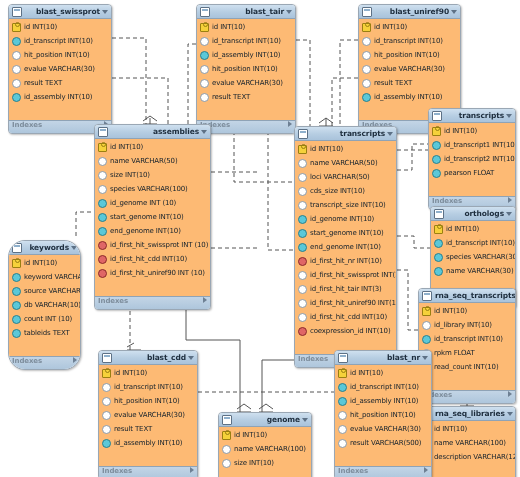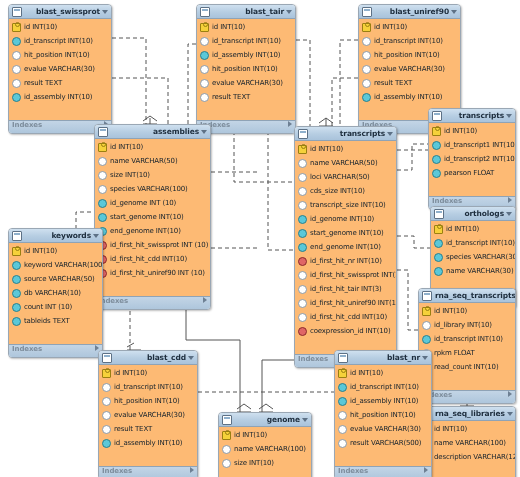--- a/index.html
+++ b/index.html
@@ -499,21 +499,21 @@
           <div class="fld">
             <span class="kico k-fk"></span>
             <span class="fname">description VARCHAR(120)</span>
           </div>
         </div>
     <div class="tb-idx">
       <span class="ilabel">Indexes</span>
       <span class="iarrow"></span>
     </div>
   </div>
-      <div class="table-box" style="left: 8px; top: 228px; width: 95px;">
+      <div class="table-box" style="left: 8px; top: 240px; width: 73px; border-radius: 17px;">
     <div class="tb-header">
       <span class="tb-ico"></span>
       <span class="tb-title">keywords</span>
       <span class="tb-caret"></span>
     </div>
     <div class="tb-fields">
           <div class="fld">
             <span class="kico k-pk"></span>
             <span class="fname">id INT(10)</span>
           </div>

